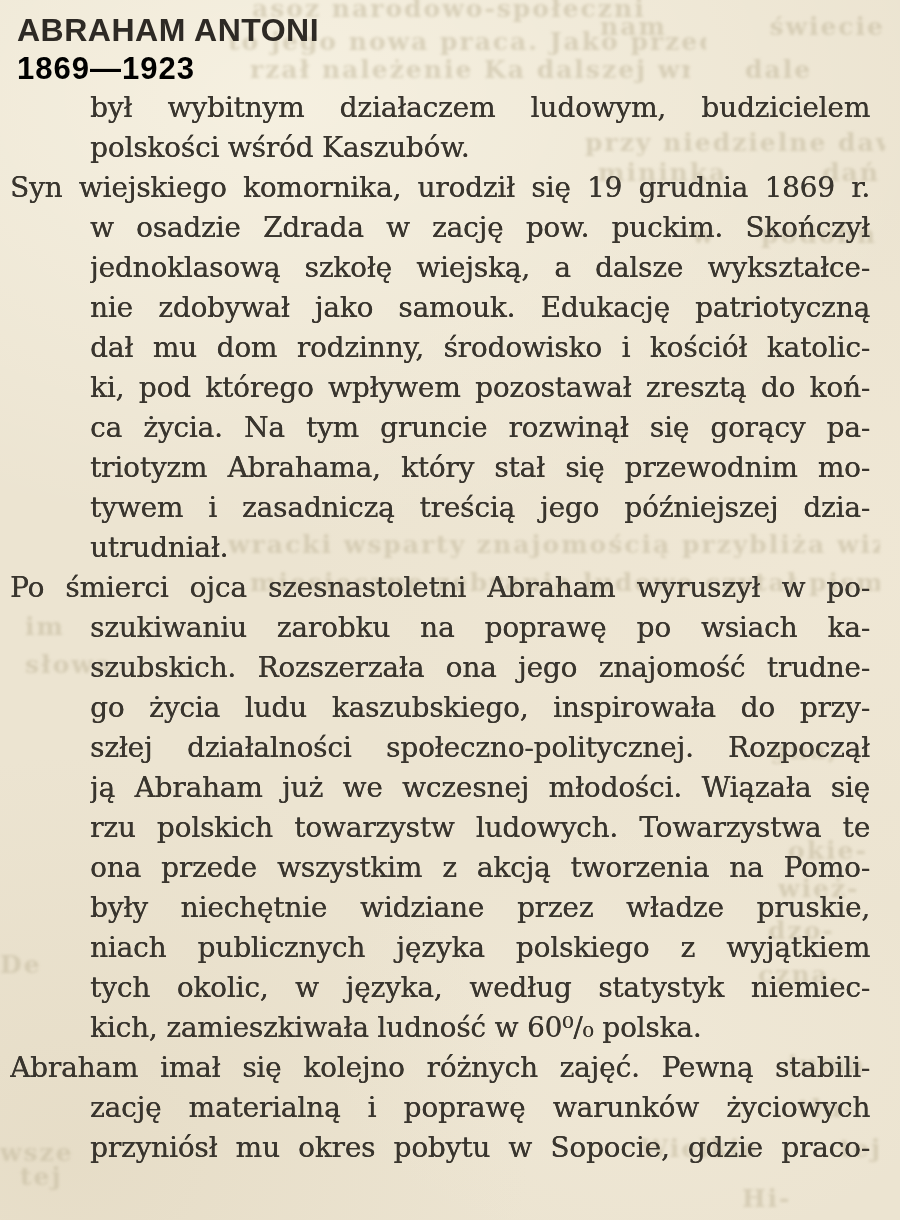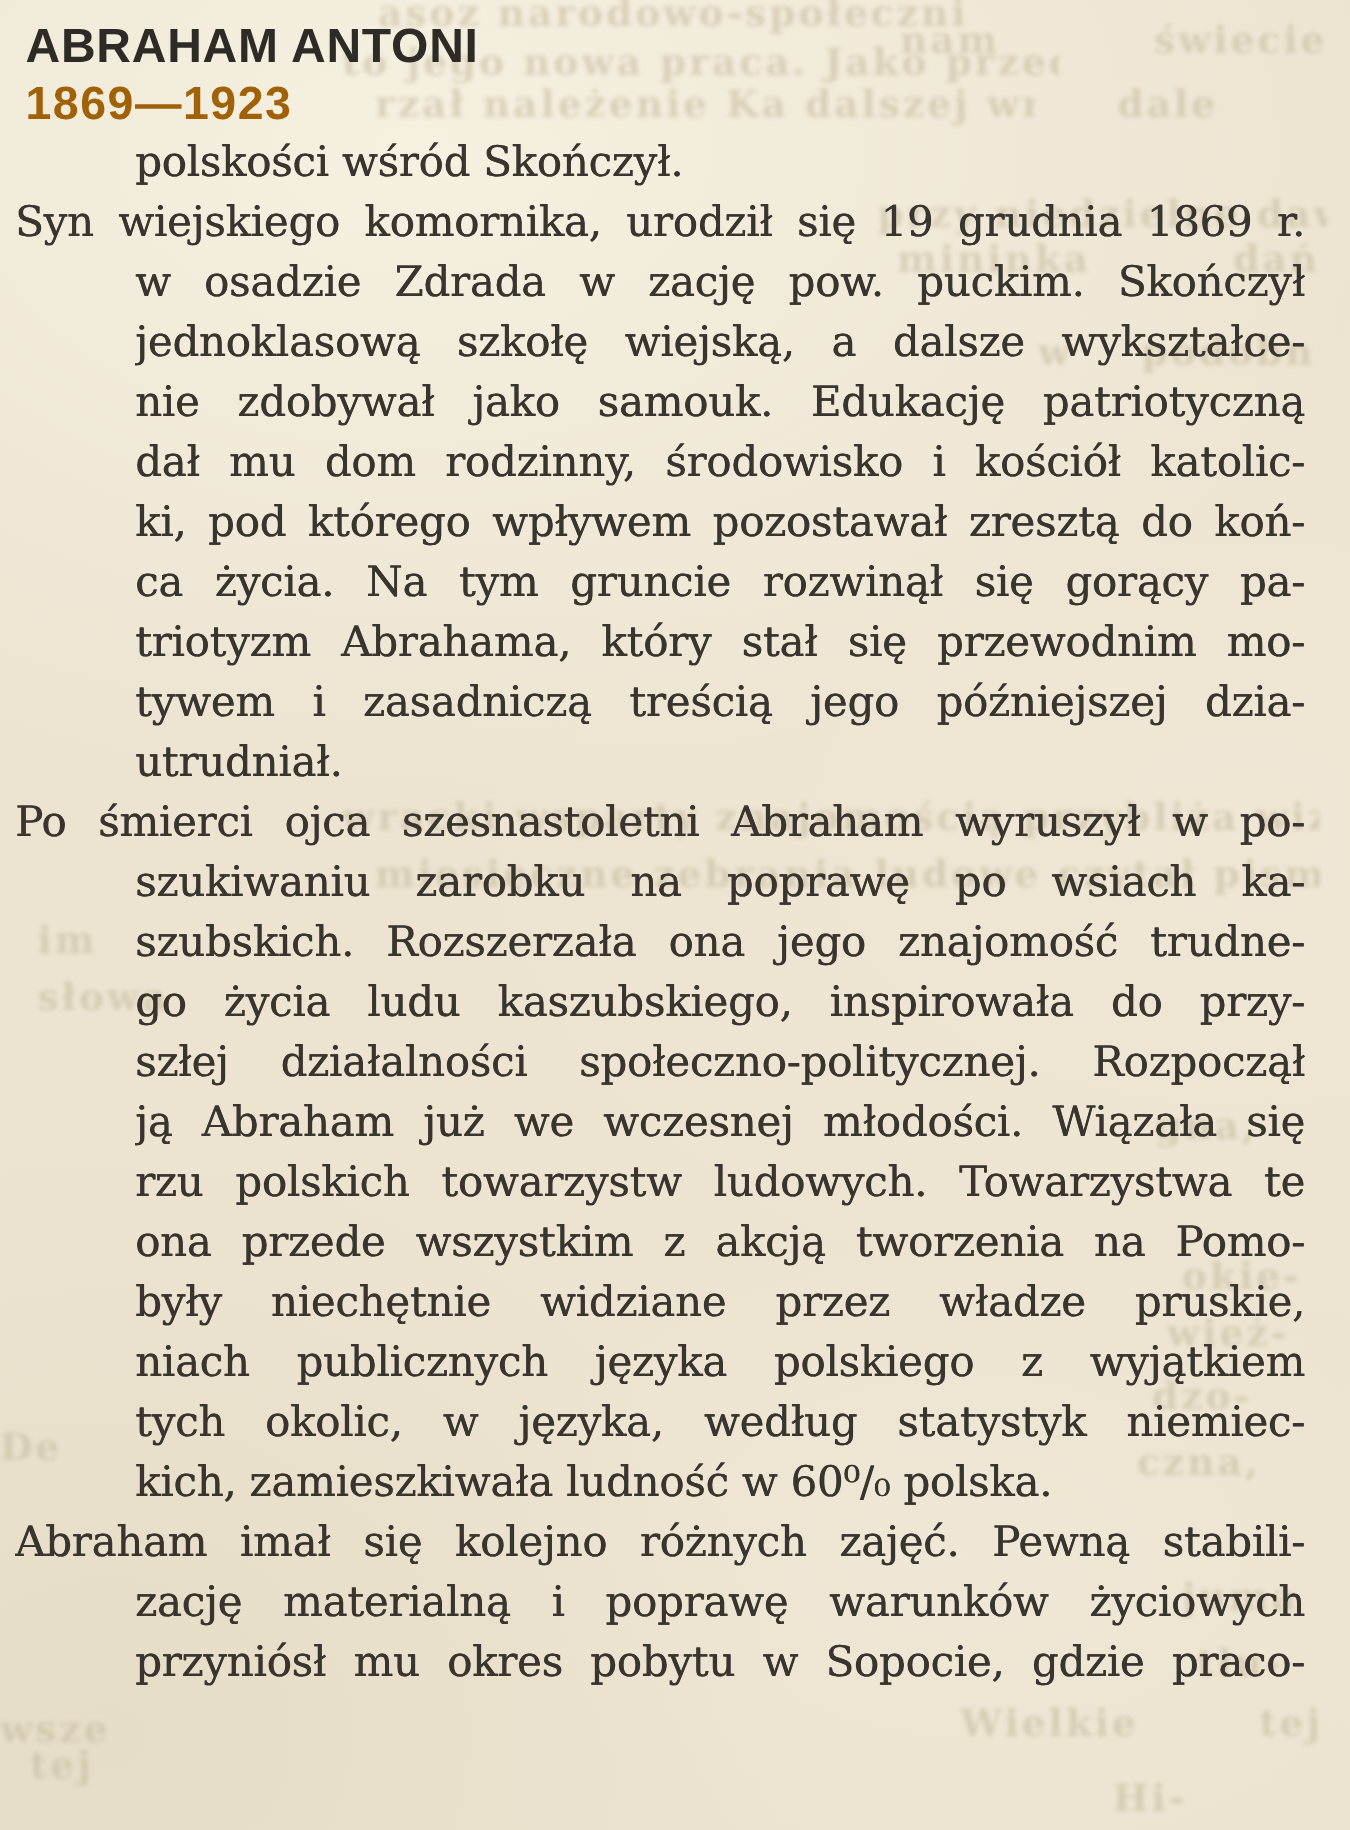--- a/index.html
+++ b/index.html
@@ -53,21 +53,21 @@
     z-index: 2;
   }
   h1.entry-name {
     margin: 0;
     font: 700 32px/40px "Liberation Sans", sans-serif;
     color: #2e2a25;
     letter-spacing: 0.5px;
   }
   .entry-dates {
     font: 700 31px/37px "Liberation Sans", sans-serif;
-    color: #a16207;
+    color: #000000;
     letter-spacing: 1px;
   }
   .text-block {
     position: absolute;
     left: 10px;
     top: 88px;
     width: 860px;
     z-index: 2;
     color: #39352e;
     font-size: 28px;
@@ -113,21 +113,22 @@
       <div class="ghost" style="left: 0px; top: 1138px; width: 92px;">wsze</div>
       <div class="ghost" style="left: 640px; top: 1134px; width: 242px;">Wielkie tej</div>
       <div class="ghost" style="left: 20px; top: 1162px; width: 60px;">tej</div>
       <div class="ghost" style="left: 742px; top: 1184px; width: 140px;">Hi-</div>
     </div>
   <header>
     <h1 class="entry-name">ABRAHAM ANTONI</h1>
     <div class="entry-dates">1869—1923</div>
   </header>
   <main class="text-block">
-      <div class="line indent last">polskości wśród Skończył.</div>
+      <div class="line indent">był wybitnym działaczem ludowym, budzicielem</div>
+      <div class="line indent last">polskości wśród Kaszubów.</div>
       <div class="line">Syn wiejskiego komornika, urodził się 19 grudnia 1869 r.</div>
       <div class="line indent">w osadzie Zdrada w zację pow. puckim. Skończył</div>
       <div class="line indent">jednoklasową szkołę wiejską, a dalsze wykształce-</div>
       <div class="line indent">nie zdobywał jako samouk. Edukację patriotyczną</div>
       <div class="line indent">dał mu dom rodzinny, środowisko i kościół katolic-</div>
       <div class="line indent">ki, pod którego wpływem pozostawał zresztą do koń-</div>
       <div class="line indent">ca życia. Na tym gruncie rozwinął się gorący pa-</div>
       <div class="line indent">triotyzm Abrahama, który stał się przewodnim mo-</div>
       <div class="line indent">tywem i zasadniczą treścią jego późniejszej dzia-</div>
       <div class="line indent last">utrudniał.</div>

